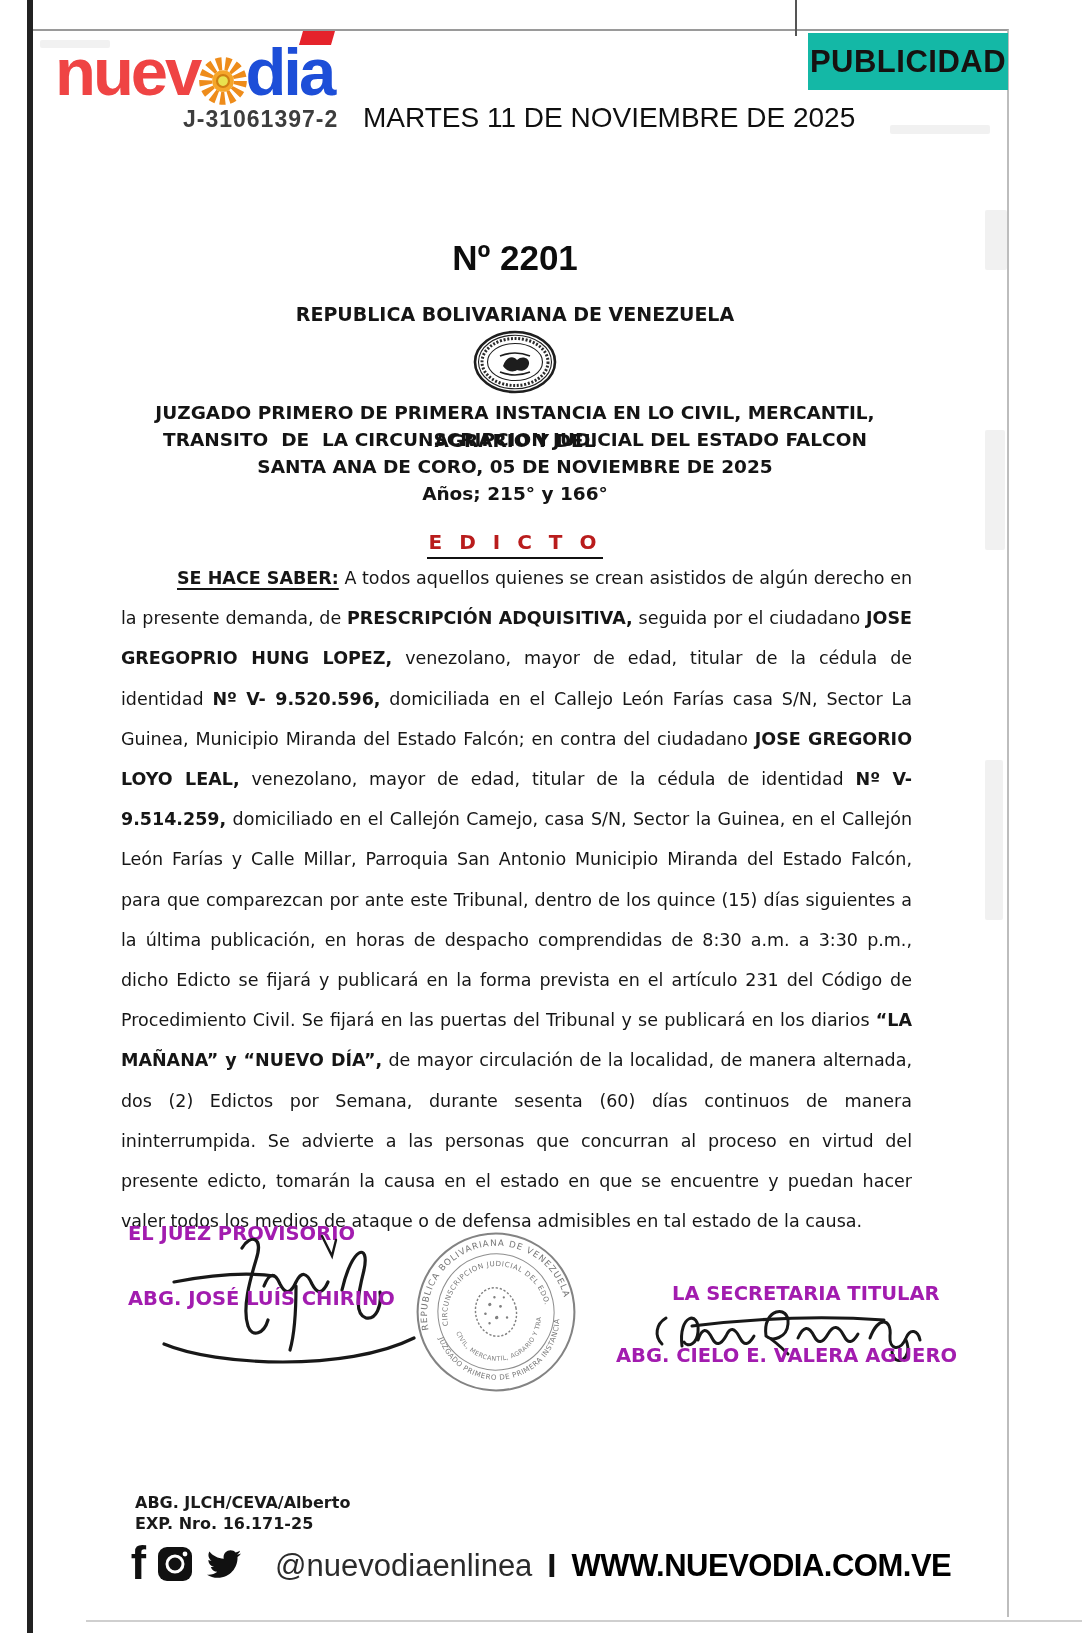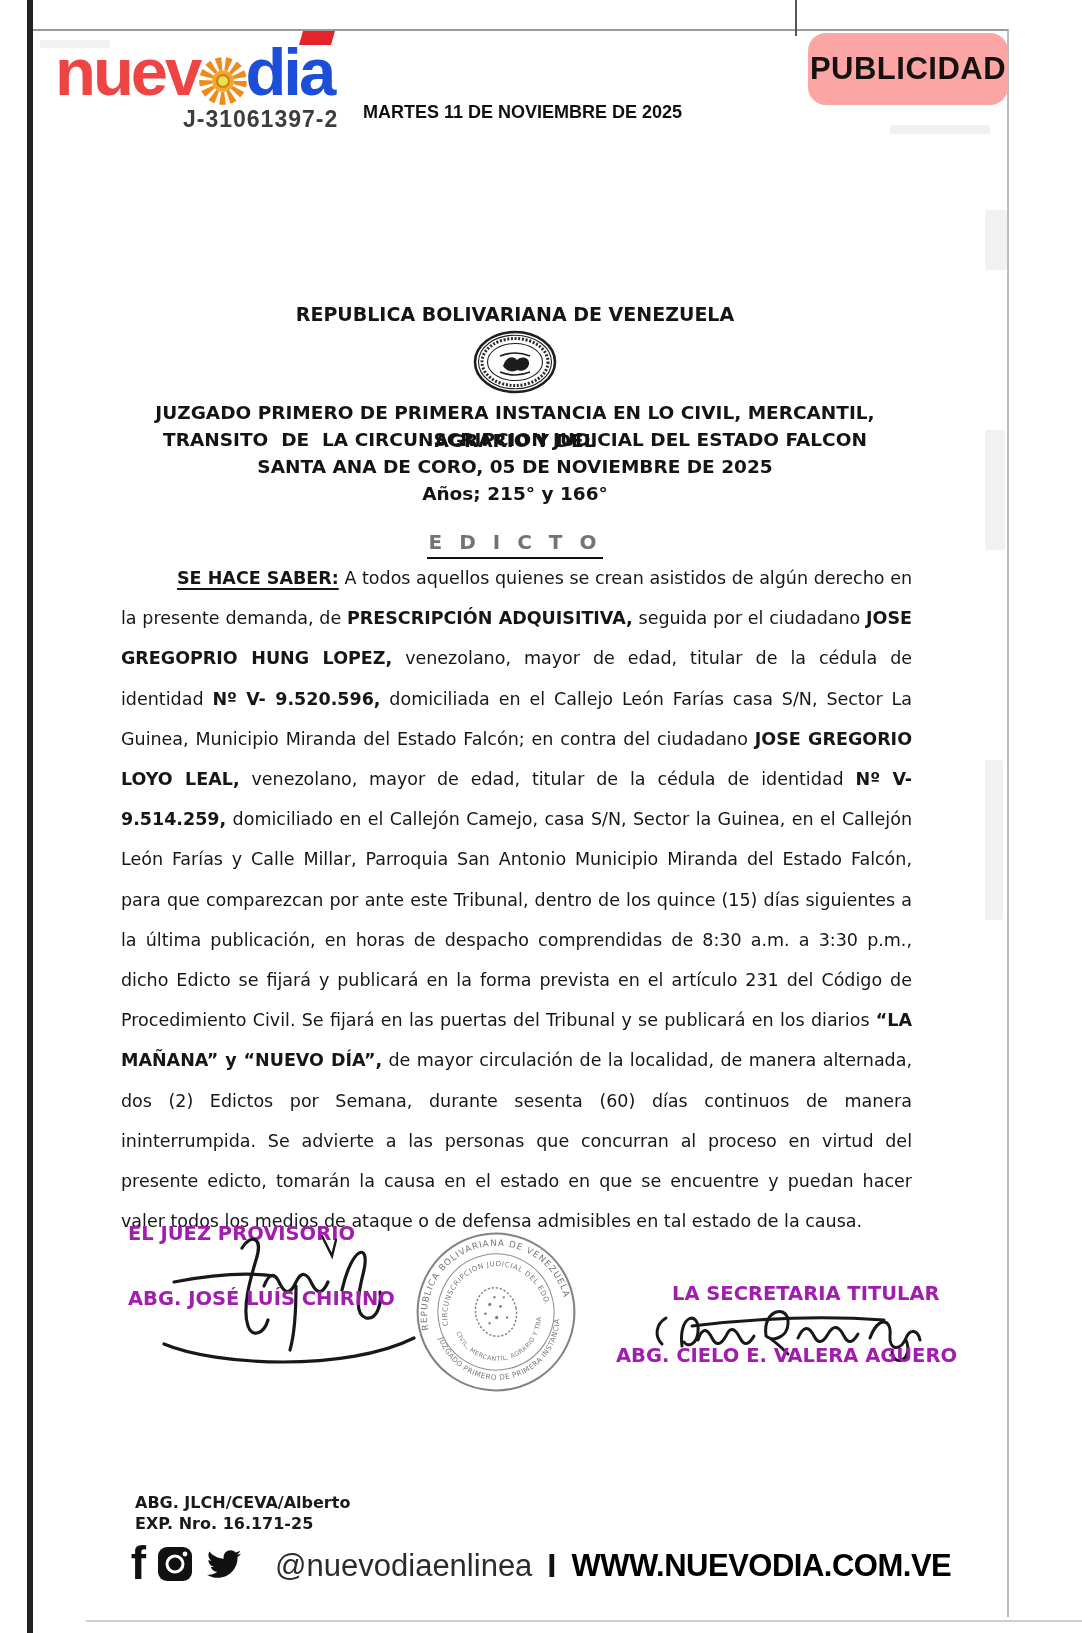--- a/index.html
+++ b/index.html
@@ -9,50 +9,50 @@
 
   
   .left-bar{left:27px;top:0;width:6px;height:1633px;background:#222;}
   .frame{left:33px;top:29px;width:974px;height:1586px;
          border-top:2px solid #9a9a9a;border-right:2px solid #bdbdbd;}
   .badge-tick{left:795px;top:0;width:2px;height:36px;background:#555;}
   .bottom-line{left:86px;top:1620px;width:996px;height:2px;background:#cfcfcf;}
   .ghost{background:#e6e6e6;opacity:.55;border-radius:2px;}
 
   
-  .badge{left:808px;top:33px;width:200px;height:72px;background:#fca5a5;
-         display:flex;align-items:center;justify-content:center;border-radius:18px;}
+  .badge{left:808px;top:33px;width:200px;height:57px;background:#14b8a6;
+         display:flex;align-items:center;justify-content:center;}
   .badge span{font-family:"Liberation Sans",sans-serif;font-weight:900;font-size:31px;
               color:#161210;letter-spacing:.5px;}
   .logo{left:55px;top:38px;display:flex;align-items:flex-start;
         font-family:"Liberation Sans",sans-serif;font-weight:900;font-size:67px;
         line-height:1;letter-spacing:-3px;}
   .logo-left{color:#ef4444;}
   .logo-right{color:#1d4ed8;position:relative;}
   .logo-accent{position:absolute;top:-7px;left:56px;width:32px;height:14px;
                background:#E5232B;transform:skewX(-16deg);}
   .logo-sun{margin:12px -4px 0 -2px;}
   .registry{left:183px;top:106px;font-family:"Liberation Sans",sans-serif;
             font-weight:600;font-size:23px;color:#3d3d3d;letter-spacing:1px;}
   .dateline{left:363px;top:102px;font-family:"Liberation Sans",sans-serif;
-            font-weight:700;font-size:18px;color:#0f0f0f;}
+            font-weight:400;font-size:28px;color:#0f0f0f;}
 
   
   .ctr{left:120px;width:790px;text-align:center;}
   .title{top:178px;font-family:"Liberation Sans",sans-serif;font-weight:900;
          font-size:56px;letter-spacing:1px;color:#0d0d0d;}
   .number{top:238px;font-family:"Liberation Sans",sans-serif;font-weight:900;
           font-size:35px;color:#0d0d0d;}
   .republic{top:303px;font-weight:700;font-size:19px;color:#151515;}
   .seal{left:473px;top:330px;}
   .court{top:399px;font-weight:700;font-size:18.5px;line-height:27.5px;
          color:#141414;white-space:pre-wrap;}
   .edicto-wrap{top:530px;}
   .edicto{display:inline-block;font-weight:700;font-size:20px;letter-spacing:5px;
-          color:#737373;border-bottom:2px solid #111;padding:0 2px 3px 2px;}
+          color:#b91c1c;border-bottom:2px solid #111;padding:0 2px 3px 2px;}
 
   
   .body{left:121px;top:558px;width:791px;font-size:17.5px;line-height:40.2px;
         text-align:justify;text-indent:56px;color:#161616;}
   .rt-bold{font-weight:700;}
   .rt-underline{text-decoration:underline;text-decoration-thickness:2px;text-underline-offset:4px;}
 
   
   .sig-label{font-weight:700;font-size:19.5px;color:#a21caf;white-space:nowrap;}
   .judge-title{left:128px;top:1222px;}
@@ -104,20 +104,21 @@
       </svg>
     </span>
     <span class="logo-right">
       <span>dia</span>
       <span class="logo-accent"></span>
     </span>
   </div>
   <div class="abs registry">J-31061397-2</div>
   <div class="abs dateline">MARTES 11 DE NOVIEMBRE DE 2025</div>
 
+  <div class="abs ctr number">Nº 2201</div>
   <div class="abs ctr republic">REPUBLICA BOLIVARIANA DE VENEZUELA</div>
 
   <div class="abs seal">
     <svg width="84" height="64" viewBox="0 0 84 64">
       <ellipse cx="42" cy="32" rx="40" ry="30" fill="none" stroke="#1e1e1e" stroke-width="2.6"></ellipse>
       <ellipse cx="42" cy="32" rx="36.5" ry="26.8" fill="none" stroke="#1e1e1e" stroke-width="1.1"></ellipse>
       <ellipse cx="42" cy="32" rx="33" ry="23.5" fill="none" stroke="#2a2a2a" stroke-width="3" stroke-dasharray="2 1.7"></ellipse>
       <ellipse cx="42" cy="32" rx="27.5" ry="18.5" fill="none" stroke="#1e1e1e" stroke-width="1.1"></ellipse>
       <path d="M30,36 c3,-9 10,-11 14,-6 c5,-5 13,-2 12,4 c-1,6 -7,8 -12,6 c-4,3 -11,1 -14,-4 z" fill="#1d1d1d"></path>
       <path d="M27,26 q15,-6 30,0 M27,42 q15,6 30,0" fill="none" stroke="#1d1d1d" stroke-width="1.6"></path>

